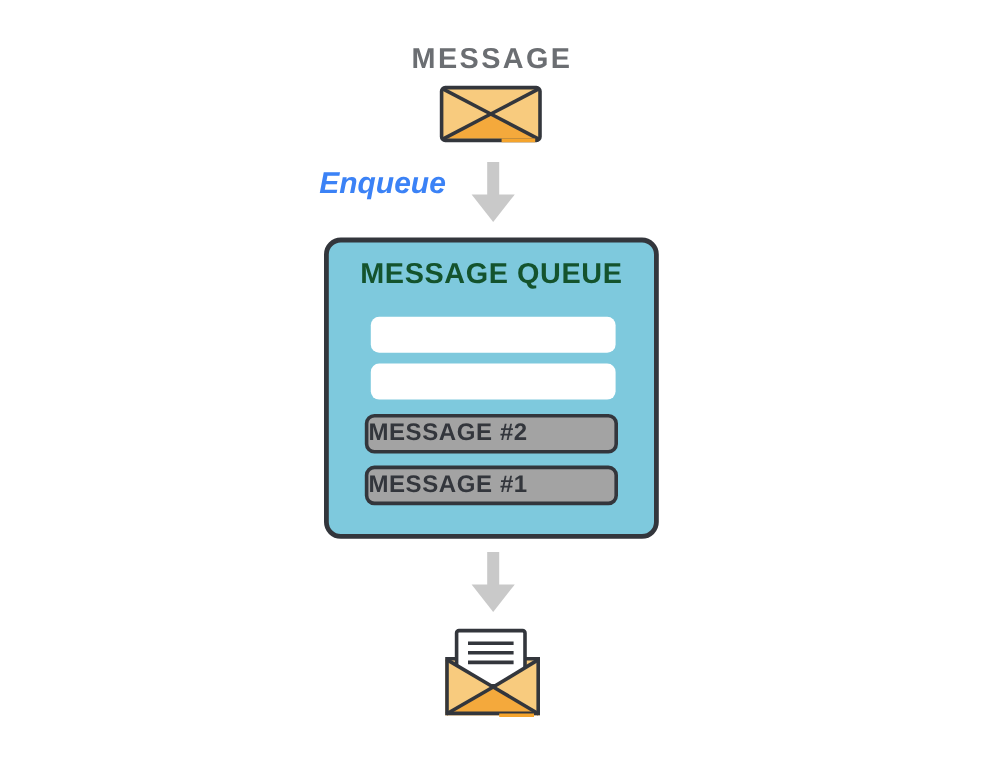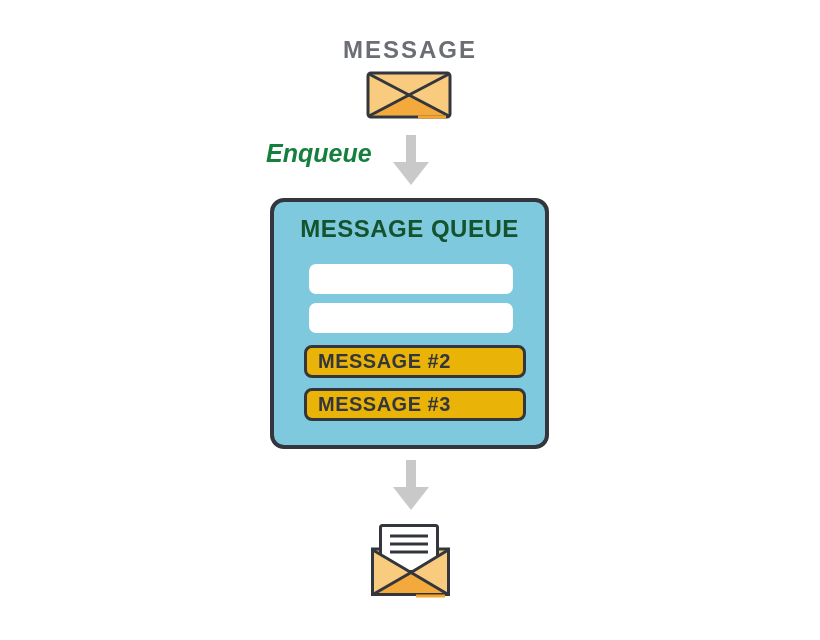--- a/index.html
+++ b/index.html
@@ -6,43 +6,43 @@
   .stage{
     position:relative;width:820px;height:640px;background:#ffffff;overflow:hidden;
     font-family:"Liberation Sans", sans-serif;
   }
   .abs{position:absolute;}
   .page-title{
     left:0;top:36px;width:820px;text-align:center;
     font-size:24px;font-weight:800;letter-spacing:2px;color:#6B6E72;
   }
   .flow-label{
-    font-size:25px;font-weight:700;font-style:italic;color:#15803d;line-height:26px;
+    font-size:25px;font-weight:700;font-style:italic;color:#3b82f6;line-height:26px;
   }
   .enqueue-label{left:266px;top:140px;}
   .dequeue-label{left:440px;top:469px;}
   .queue-box{
     left:270px;top:198px;width:271px;height:243px;
     background:#7EC9DD;border:4px solid #33363C;border-radius:14px;
   }
   .queue-title{
     position:absolute;left:0;top:13px;width:100%;text-align:center;
     font-size:24px;font-weight:800;letter-spacing:0.5px;color:#14532d;
   }
   .queue-slot{
     position:absolute;left:35px;width:204px;height:30px;
     background:#ffffff;border-radius:7px;
   }
   .slot-0{top:62px;}
   .slot-1{top:101px;}
   .queue-msg{
     position:absolute;left:30px;width:205px;height:27px;
-    background:#eab308;border:3px solid #33363C;border-radius:8px;
+    background:#a3a3a3;border:3px solid #33363C;border-radius:8px;
     font-size:20px;font-weight:800;color:#33363C;letter-spacing:0.5px;
-    line-height:27px;padding-left:11px;
+    line-height:27px;
   }
   .msg-2{top:143px;}
   .msg-1{top:186px;}
   .envelope-top{left:362px;top:69px;}
   .arrow-enqueue{left:392px;top:135px;}
   .arrow-dequeue{left:392px;top:460px;}
   .envelope-bottom{left:366px;top:519px;}
 </style>
 </head>
 <body>
@@ -70,21 +70,21 @@
       <rect x="14" y="0" width="10" height="29" fill="#C9C9C9"></rect>
       <polygon points="1,27 37,27 19,50" fill="#C9C9C9"></polygon>
     </svg>
   </div>
 
   <div class="abs queue-box">
     <div class="queue-title">MESSAGE QUEUE</div>
     <div class="queue-slot slot-0"></div>
     <div class="queue-slot slot-1"></div>
     <div class="queue-msg msg-2">MESSAGE #2</div>
-    <div class="queue-msg msg-1">MESSAGE #3</div>
+    <div class="queue-msg msg-1">MESSAGE #1</div>
   </div>
 
   <div class="abs arrow-dequeue">
     <svg width="38" height="51" viewBox="0 0 38 51">
       <rect x="14" y="0" width="10" height="29" fill="#C9C9C9"></rect>
       <polygon points="1,27 37,27 19,50" fill="#C9C9C9"></polygon>
     </svg>
   </div>
 
   <div class="abs envelope-bottom">

